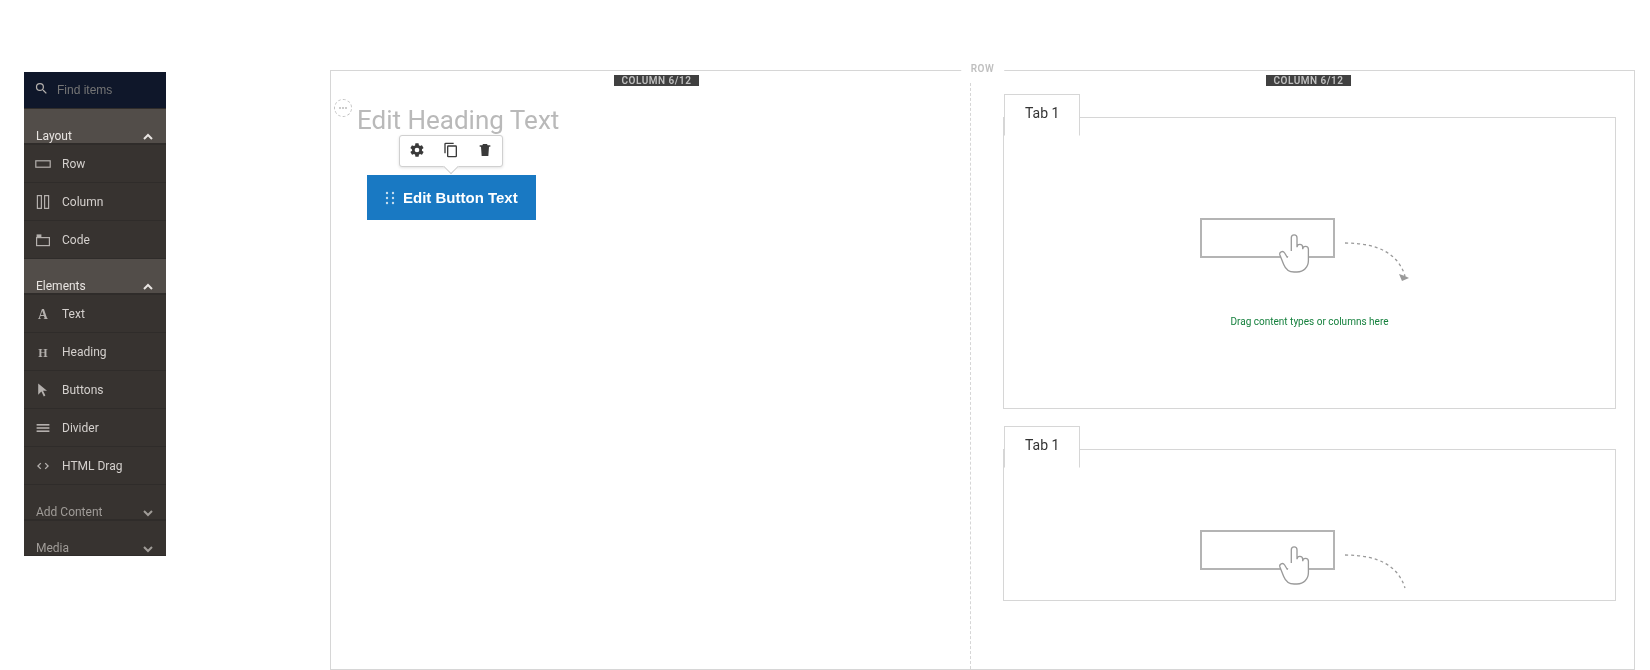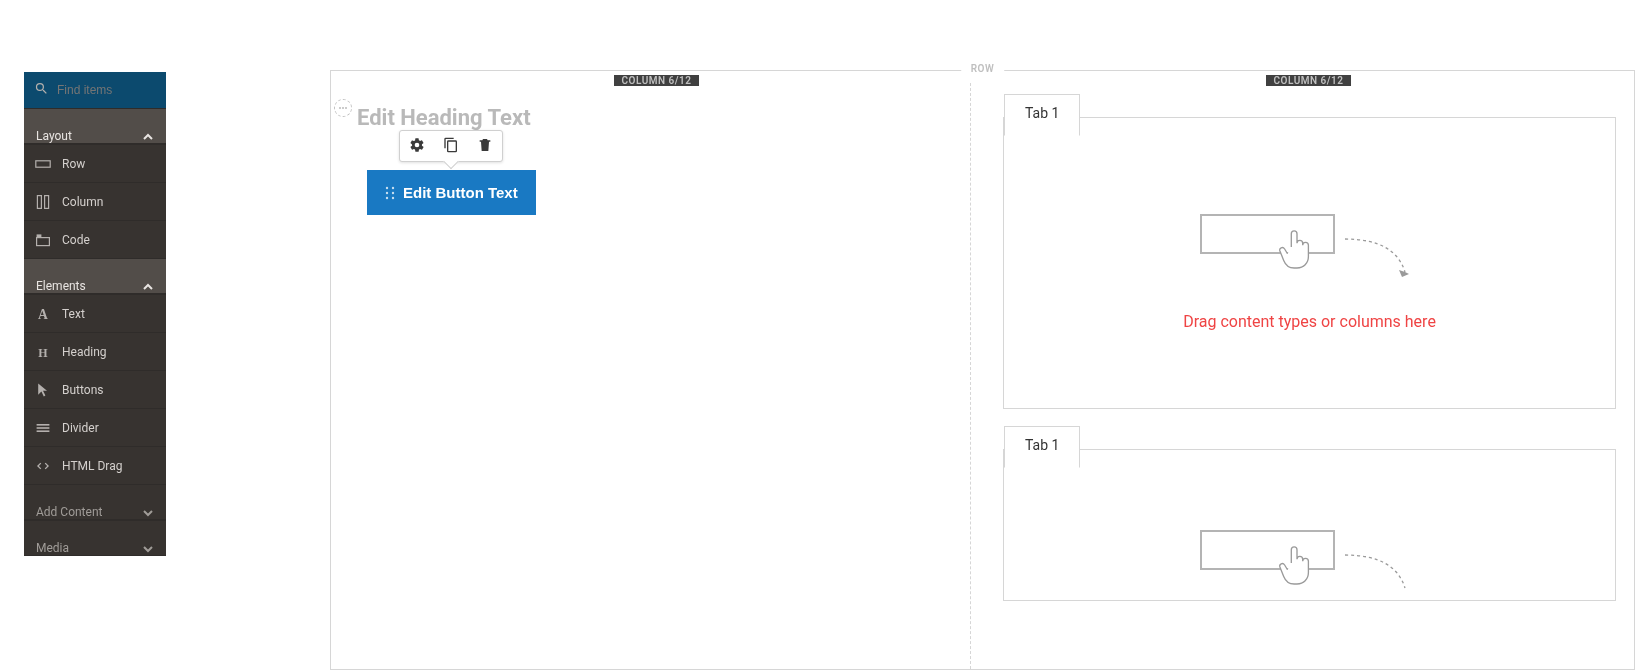--- a/index.html
+++ b/index.html
@@ -20,21 +20,21 @@
     width: 142px;
     background: #373330;
     color: #d4d0cd;
     font-size: 12px;
   }
   .search-row {
     display: flex;
     align-items: center;
     height: 36px;
     padding: 0 10px;
-    background: #0c4a6e;
+    background: #0f172a;
   }
   .search-row svg { width: 15px; height: 15px; fill: #b4b0ad; margin-right: 8px; }
   .search-row input {
     background: transparent;
     border: none;
     outline: none;
     color: #b4b0ad;
     font-size: 12px;
     width: 100%;
   }
@@ -125,22 +125,22 @@
     font-size: 10px;
     letter-spacing: 0.5px;
     font-weight: 600;
     z-index: 2;
   }
   .col-left {
     border-right: 1px dashed #d6d6d6;
   }
   .heading-placeholder {
     color: #b9b9b9;
-    font-size: 22px;
-    font-weight: 700;
+    font-size: 26px;
+    font-weight: 400;
     padding: 22px 14px 0 14px;
   }
 
   .button-wrap {
     position: relative;
     margin: 40px 0 0 24px;
     display: inline-block;
   }
   .toolbar {
     position: absolute;
@@ -256,22 +256,22 @@
     top: 14px;
   }
   .drop-illustration .hand svg { width: 38px; height: 42px; stroke: #9a9a9a; fill: #fff; stroke-width: 1.4; }
   .drop-illustration .arrow {
     position: absolute;
     left: 140px;
     top: 20px;
   }
   .drop-illustration .arrow svg { width: 80px; height: 50px; }
   .drop-hint {
-    color: #ef4444;
-    font-size: 16px;
+    color: #15803d;
+    font-size: 10px;
   }
 
   .col-right { margin-top: 18px; }
 </style>
 </head>
 <body>
 
 <div class="panel">
   <div class="search-row">
     <span>

